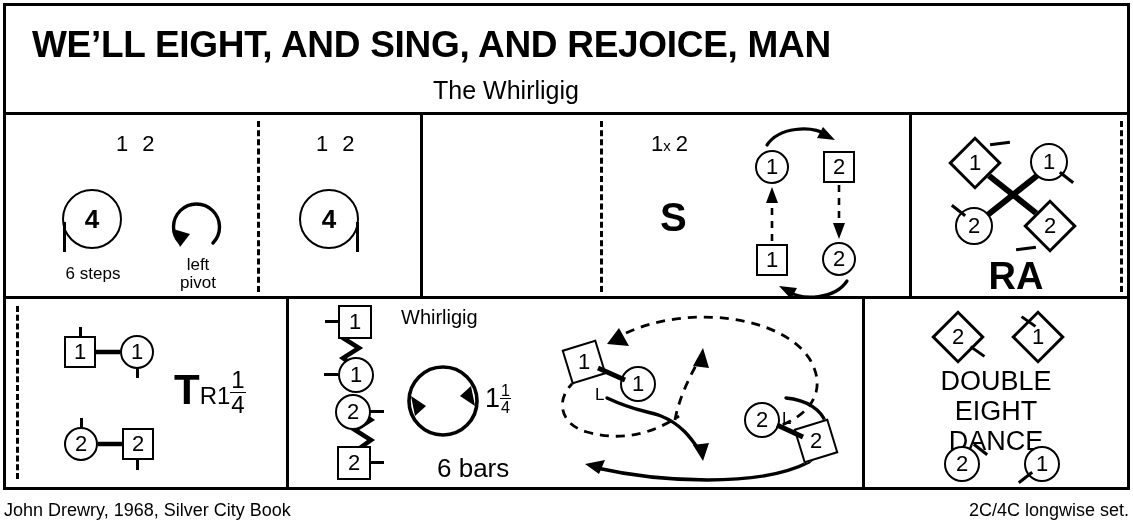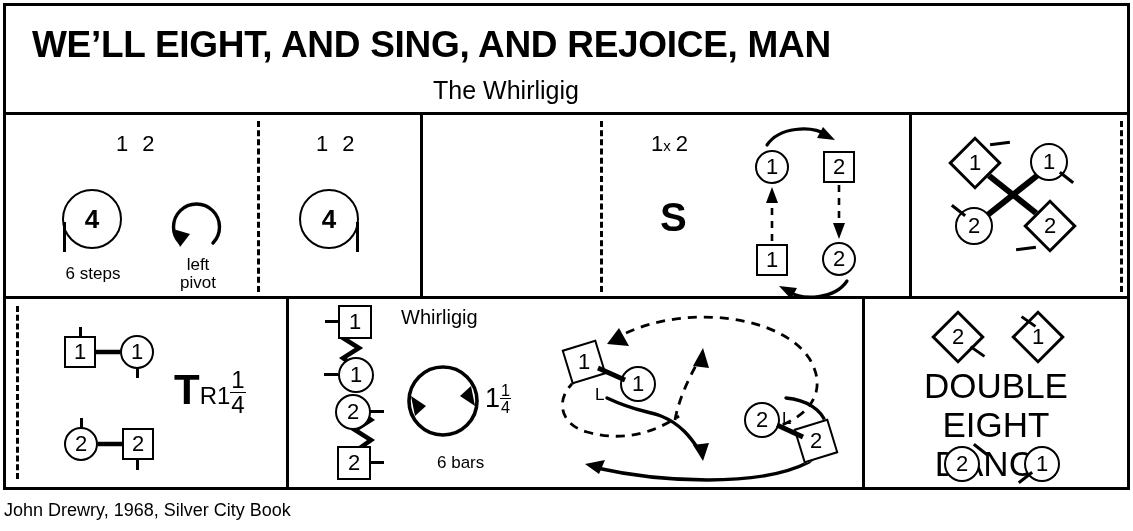--- a/index.html
+++ b/index.html
@@ -245,20 +245,21 @@
       <div class="tok woman" style="left:43px; top:92px; width:38px; height:38px;">
         <span>2</span>
       </div>
       <div class="tick" style="left:38px; top:94px; width:17px; height:3px; transform:rotate(38deg);"></div>
 
       <div class="tok diamond" style="left:119px; top:92px; width:38px; height:38px;">
         <span>2</span>
       </div>
       <div class="tick" style="left:104px; top:132px; width:20px; height:3px; transform:rotate(-7deg);"></div>
 
+      <div class="lbl" style="left:0; top:140px; width:208px; text-align:center; font-size:38px; font-weight:bold;">RA</div>
     </div>
   </div>
 
   <div class="row2">
 
     <div class="cell solid-r" style="left:0; width:283px;">
 
       <div class="vdash" style="left:10px; top:8px; height:173px;"></div>
 
       <div class="tok man" style="left:58px; top:38px; width:32px; height:32px;">
@@ -331,21 +332,21 @@
         <path d="M 126 118 L 122 98 L 137 108 Z" fill="#000"></path>
       </svg>
 
       <div class="lbl" style="left:196px; top:84px; font-size:27px;">
         <span>1</span><span class="frac">
           <span class="num">1</span>
           <span class="den">4</span>
         </span>
       </div>
 
-      <div class="lbl" style="left:148px; top:155px; font-size:17px;">6 bars</div>
+      <div class="lbl" style="left:148px; top:155px; font-size:26px;">6 bars</div>
 
       <svg class="ovl" width="576" height="189" viewBox="0 0 576 189">
 
         <path d="M 337 35 C 400 6 492 18 520 60 C 545 100 508 128 472 132" fill="none" stroke="#000" stroke-width="2.8" stroke-dasharray="9 7"></path>
 
         <path d="M 300 76 C 268 86 262 124 298 134 C 340 146 372 130 390 118" fill="none" stroke="#000" stroke-width="2.8" stroke-dasharray="9 7"></path>
         <path d="M 330 30 L 318 46 L 340 48 Z" fill="#000"></path>
 
         <path d="M 318 100 C 348 114 356 112 372 118 C 392 126 402 140 410 152" fill="none" stroke="#000" stroke-width="3.4" stroke-linecap="round"></path>
         <path d="M 414 163 L 404 147 L 420 145 Z" fill="#000"></path>
@@ -384,33 +385,34 @@
       <div class="tok diamond" style="left:74px; top:20px; width:38px; height:38px;">
         <span>2</span>
       </div>
       <div class="tick" style="left:104px; top:52px; width:17px; height:3px; transform:rotate(35deg);"></div>
 
       <div class="tok diamond" style="left:154px; top:20px; width:38px; height:38px;">
         <span>1</span>
       </div>
       <div class="tick" style="left:155px; top:22px; width:17px; height:3px; transform:rotate(35deg);"></div>
 
-      <div class="lbl" style="left:0; top:68px; width:262px; text-align:center; font-size:35px; line-height:1.12;">
+      <div class="lbl" style="left:0; top:68px; width:262px; text-align:center; font-size:27px; line-height:1.12;">
         <div>DOUBLE</div>
         <div>EIGHT</div>
         <div>DANCE</div>
       </div>
 
       <div class="tok woman" style="left:79px; top:148px; width:36px; height:36px;">
         <span>2</span>
       </div>
       <div class="tick" style="left:107px; top:150px; width:17px; height:3px; transform:rotate(38deg);"></div>
 
       <div class="tok woman" style="left:159px; top:148px; width:36px; height:36px;">
         <span>1</span>
       </div>
       <div class="tick" style="left:152px; top:178px; width:17px; height:3px; transform:rotate(-38deg);"></div>
     </div>
   </div>
 
   <div class="footer-left">John Drewry, 1968, Silver City Book</div>
+  <div class="footer-right">2C/4C longwise set.</div>
 
 </div>
 
 </body></html>

